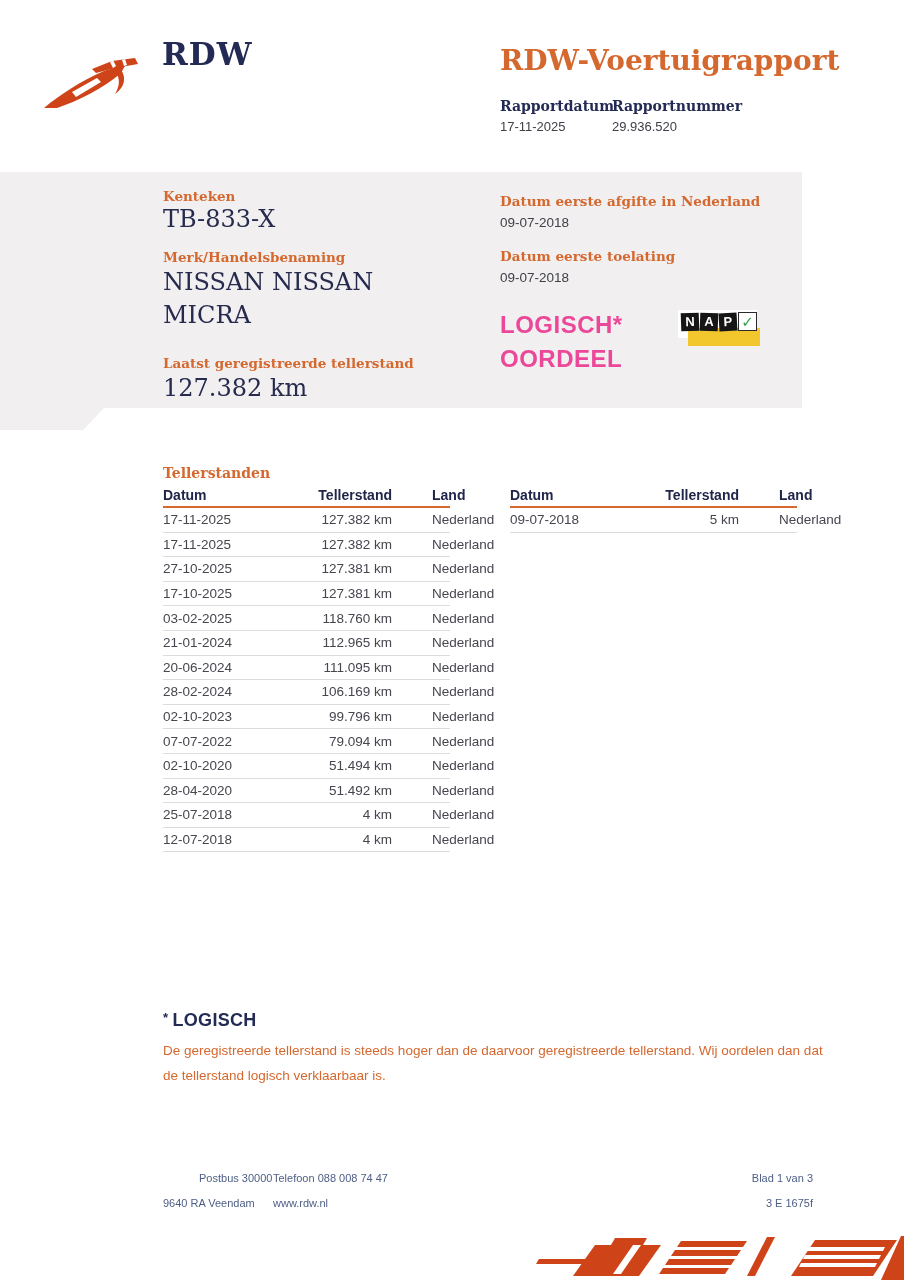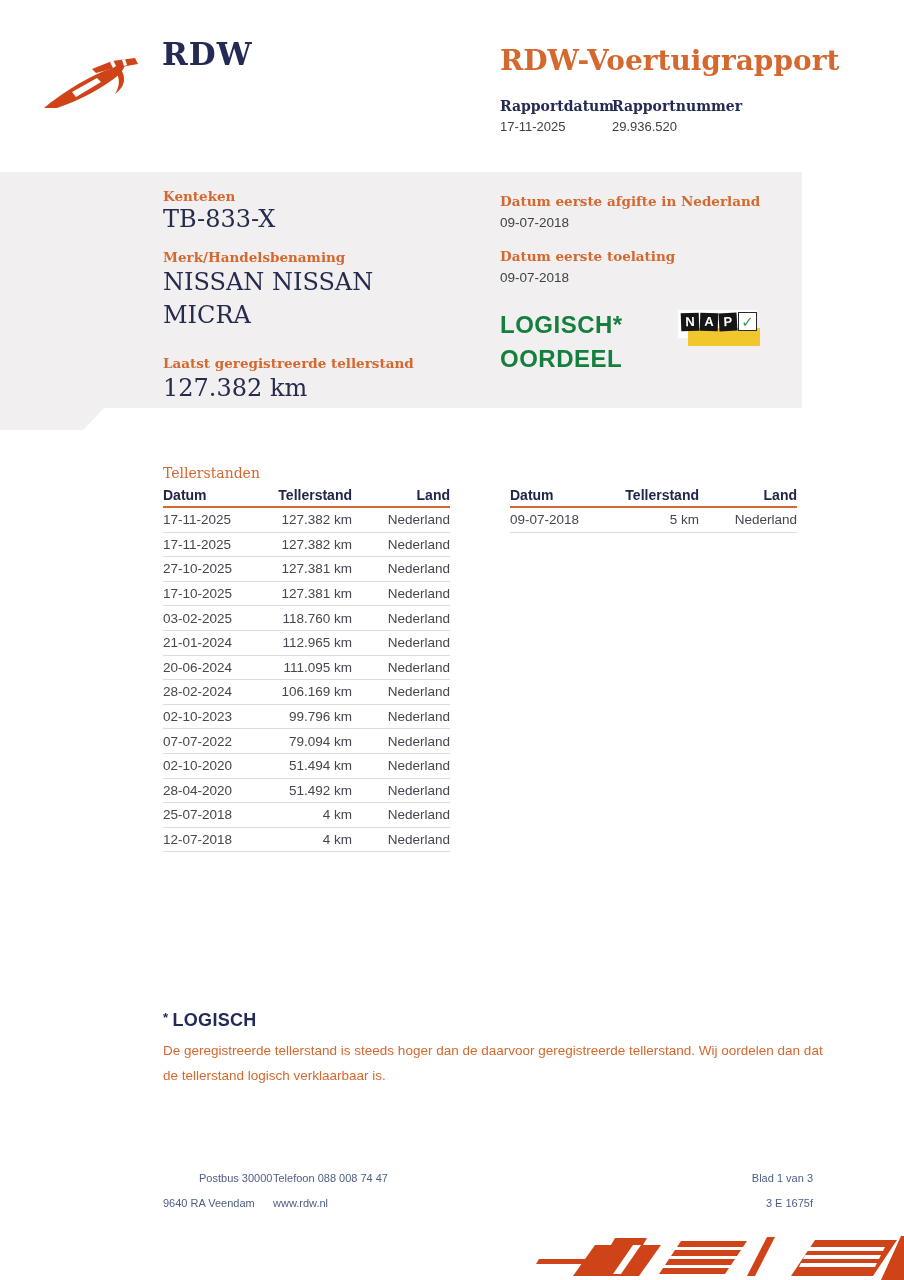--- a/index.html
+++ b/index.html
@@ -35,21 +35,21 @@
     clip-path:polygon(0 0,100% 0,80% 100%,0 100%);
   }
   .field-label {
     font-family:"DejaVu Serif",serif; font-weight:700; font-size:13.5px; color:#d4682e;
   }
   .field-value-lg {
     font-family:"DejaVu Serif",serif; font-size:24px; color:#262b4e; line-height:33px;
   }
   .field-value-sm { font-size:13.5px; color:#3f4048; }
   .verdict-big {
-    font-weight:700; font-size:24px; color:#15803d; line-height:34px; letter-spacing:0.5px;
+    font-weight:700; font-size:24px; color:#ec4899; line-height:34px; letter-spacing:0.5px;
   }
 
   
   .nap { left:678px; top:306px; width:86px; height:44px; }
   .nap-yellow { position:absolute; left:10px; top:22px; width:72px; height:18px; background:#f2c72e; }
   .nap-white  { position:absolute; left:0;   top:4px;  width:79px; height:28px; background:#ffffff; }
   .nap-sq {
     position:absolute; top:7px; width:18px; height:18px; background:#161616;
     color:#ffffff; font-weight:700; font-size:13px; text-align:center; line-height:18px;
   }
@@ -57,27 +57,27 @@
   .nap-sq.a { left:22px; transform:rotate(2deg); }
   .nap-sq.p { left:41px; transform:rotate(-3deg); }
   .nap-check {
     position:absolute; left:60px; top:6px; width:17px; height:17px; background:#ffffff;
     border:1px solid #2b2b2b; color:#2f9e48; font-weight:700; font-size:15px;
     text-align:center; line-height:17px;
   }
 
   
   .section-title {
-    left:163px; top:465px; font-family:"DejaVu Serif",serif; font-weight:400;
+    left:163px; top:465px; font-family:"DejaVu Serif",serif; font-weight:700;
     font-size:14px; color:#d4682e;
   }
   .mtable { width:287px; }
   .mtable.left  { left:163px; top:486px; }
   .mtable.right { left:510px; top:486px; }
-  .thead, .trow { display:grid; grid-template-columns:105px 84px 1fr; align-items:center; }
+  .thead, .trow { display:grid; grid-template-columns:105px 84px 1fr; align-items:center;gap:40px; }
   .thead { height:18px; border-bottom:2px solid #d4682e; padding-bottom:2px; }
   .thead .tcell { font-weight:700; font-size:14px; color:#20264a; }
   .trow { height:23.6px; border-bottom:1px solid #dcdcdc; }
   .tcell { font-size:13.5px; color:#45464e; }
   .tcell.c1, .tcell.c2 { text-align:right; }
 
   
   .verdict-title { left:163px; top:1010px; color:#232a54; }
   .verdict-title .star { font-size:13px; font-weight:700; vertical-align:4px; }
   .verdict-title .word { font-size:18px; font-weight:700; letter-spacing:0.3px; }

